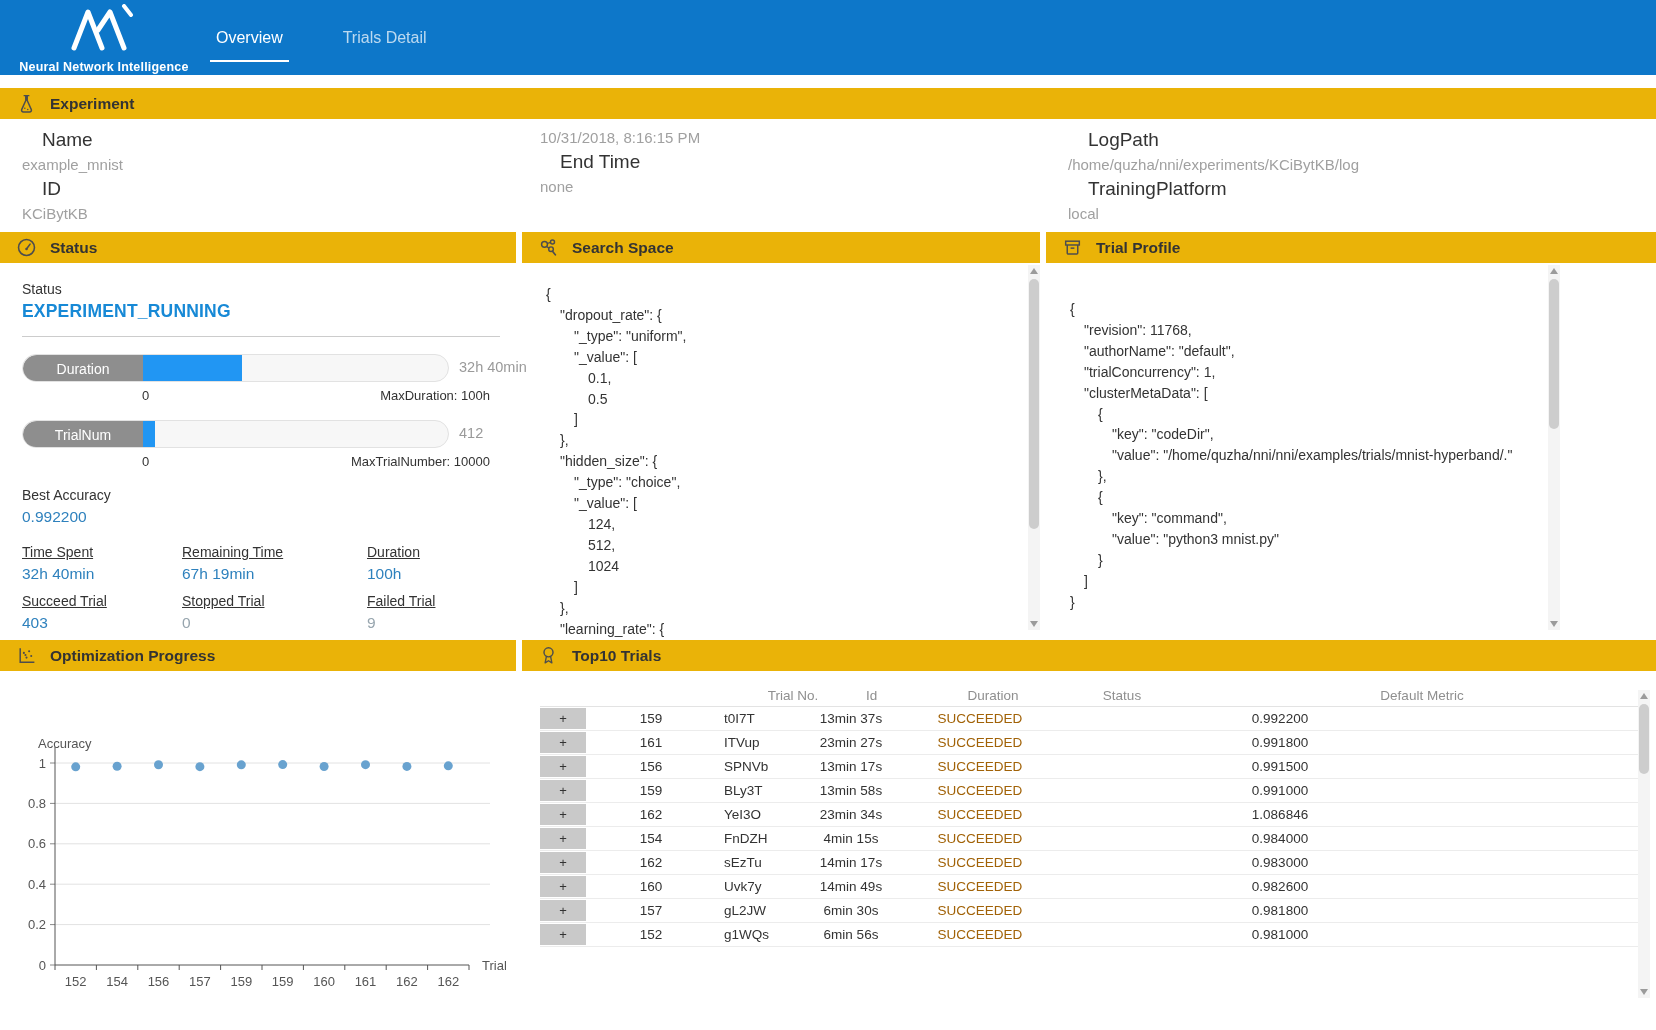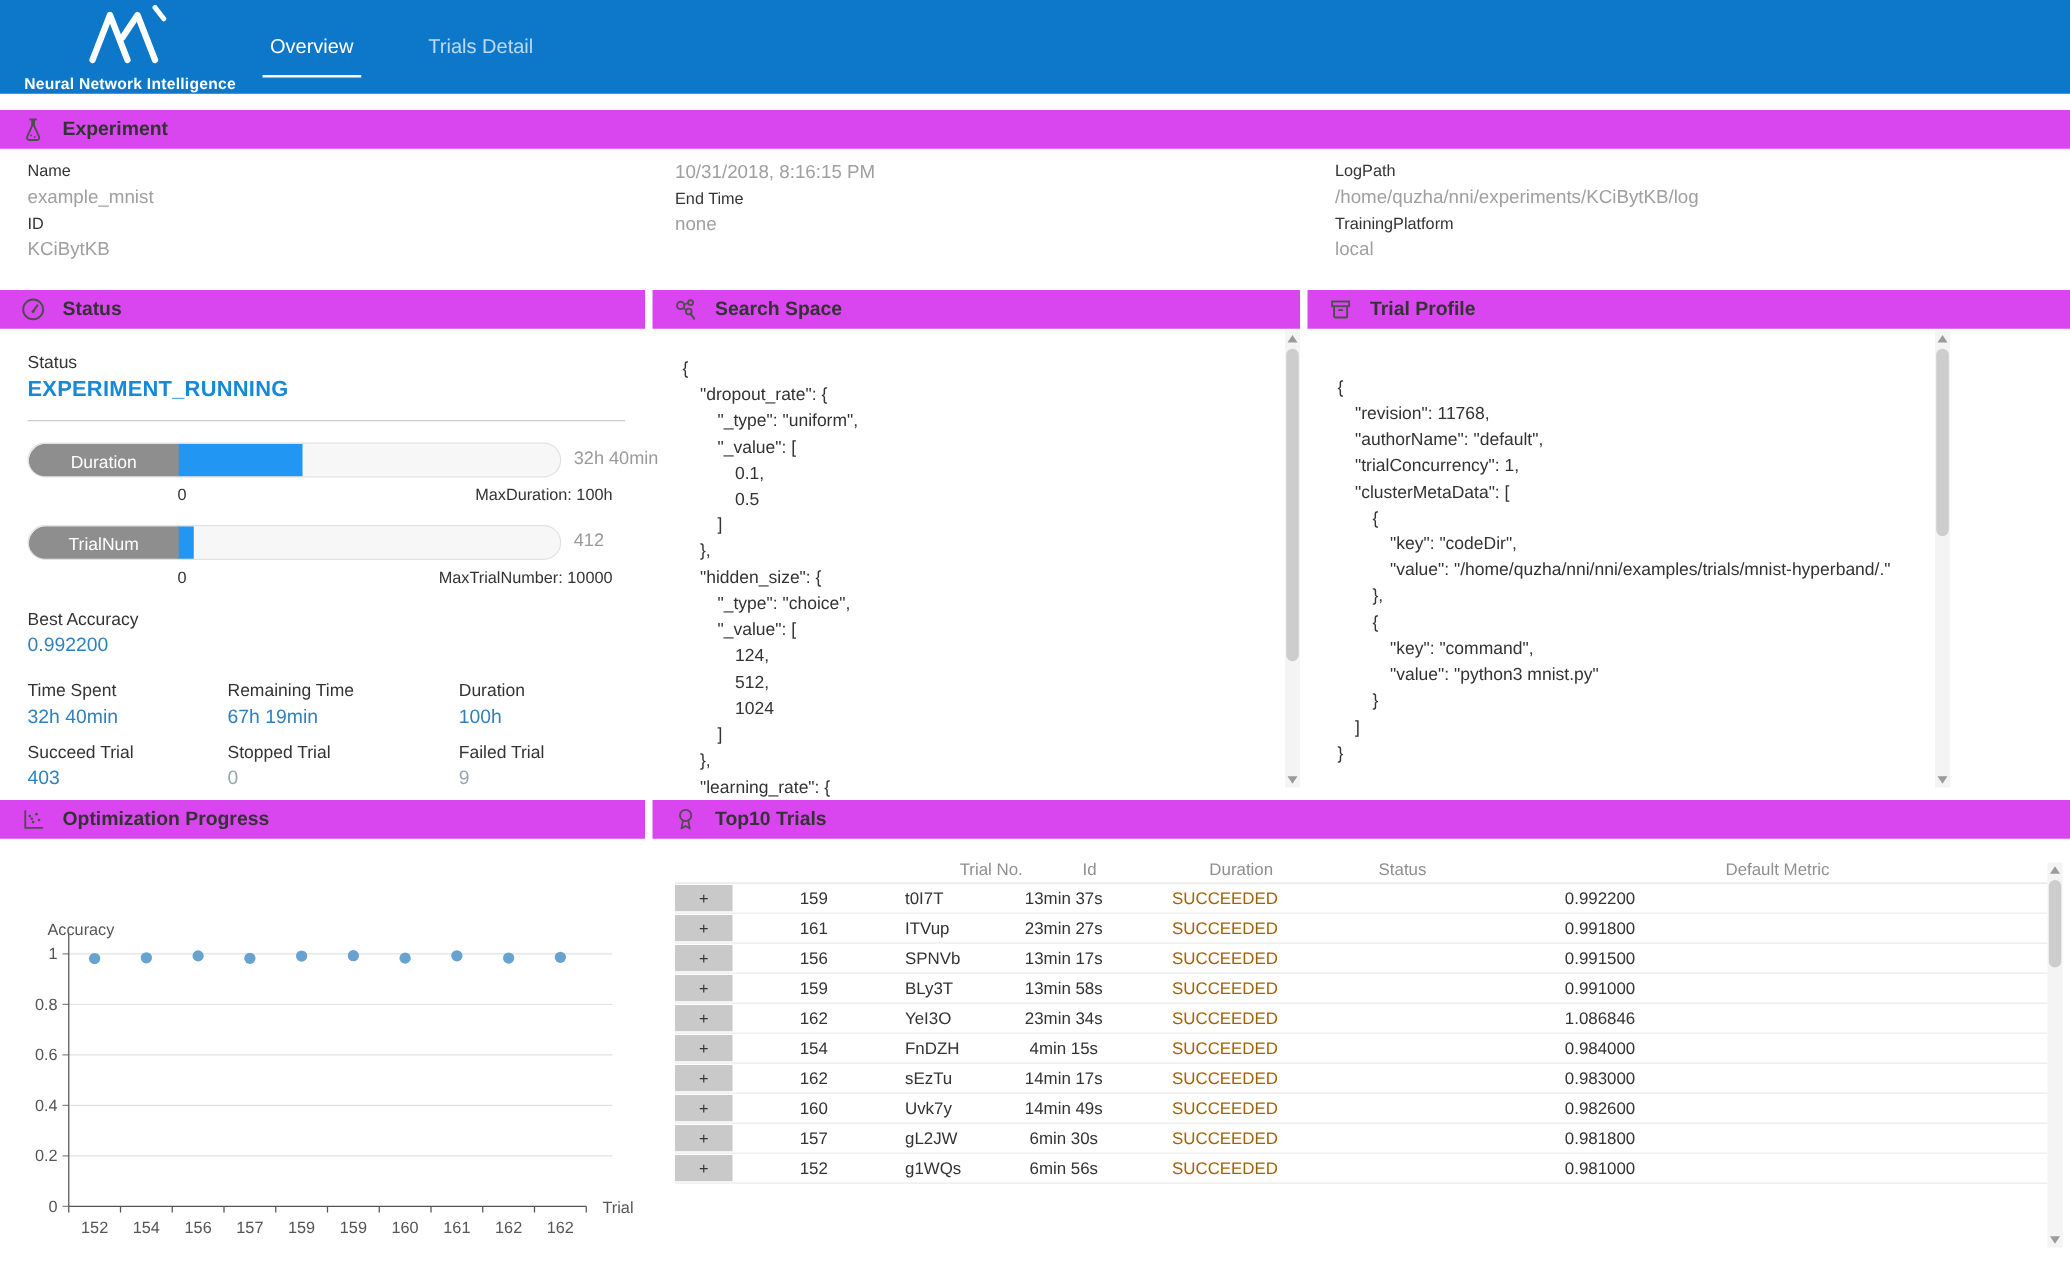--- a/index.html
+++ b/index.html
@@ -12,52 +12,52 @@
   .logo-svg{position:absolute;left:50px;top:2px;}
   .logo-text{position:absolute;left:0;top:58px;width:180px;text-align:center;
              color:#fff;font-size:12.5px;font-weight:700;letter-spacing:.2px;}
   .tabs{position:absolute;left:212px;top:0;height:75px;display:flex;gap:52px;align-items:center;}
   .tab{position:relative;height:75px;display:flex;align-items:center;padding:0 4px;
        color:rgba(255,255,255,.72);font-size:16px;cursor:pointer;}
   .tab.active{color:#fff;}
   .tab.active::after{content:"";position:absolute;left:-2px;right:-2px;bottom:13px;height:2px;background:#fff;}
 
   
-  .section-bar{position:absolute;height:31px;background:#d946ef;display:flex;align-items:center;
+  .section-bar{position:absolute;height:31px;background:#eab308;display:flex;align-items:center;
                padding-left:16px;box-sizing:border-box;gap:13px;}
   .section-bar .stitle{font-size:15.5px;font-weight:700;color:#333;}
   .sicon{display:flex;align-items:center;}
 
   
   #exp-fields{position:absolute;left:0;top:124px;width:1656px;display:flex;}
   .exp-col{box-sizing:border-box;}
   .exp-col:nth-child(1){width:518px;padding-left:22px;}
   .exp-col:nth-child(2){width:528px;padding-left:22px;}
   .exp-col:nth-child(3){width:610px;padding-left:22px;}
-  .exp-label{font-size:13px;color:#333;margin-top:5px;}
+  .exp-label{font-size:19px;color:#333;margin-top:5px;margin-left:20px;}
   .exp-value{font-size:15px;color:#a0a0a0;margin-top:5px;margin-bottom:3px;}
 
   
   #status-content{position:absolute;left:0;top:263px;width:516px;box-sizing:border-box;padding:18px 16px 0 22px;}
   .st-label{font-size:14px;color:#333;}
   .st-value{font-size:17.5px;font-weight:700;color:#1789d6;margin-top:4px;letter-spacing:.2px;}
   .st-divider{height:1px;background:#ccc;margin-top:14px;width:478px;}
   .bar-block{margin-top:17px;}
   .bar-row{position:relative;height:28px;}
   .bar-track{position:absolute;left:0;top:0;width:427px;height:28px;background:#f7f7f7;
              border:1px solid #e2e2e2;border-radius:15px;box-sizing:border-box;overflow:hidden;}
   .bar-fill{position:absolute;left:119px;top:0;height:28px;}
   .bar-pill{position:absolute;left:0;top:0;width:120px;height:28px;background:#8e8e8e;
             border-radius:15px 0 0 15px;color:#fff;font-size:14px;display:flex;align-items:center;justify-content:center;}
   .bar-value{position:absolute;left:437px;top:5px;font-size:14.5px;color:#9a9a9a;white-space:nowrap;}
   .bar-sub{display:flex;justify-content:space-between;width:348px;margin-left:120px;margin-top:6px;
            font-size:13px;color:#333;}
   .ba-wrap{margin-top:18px;}
   #status-stats{display:grid;grid-template-columns:160px 185px auto;margin-top:18px;row-gap:10px;}
-  .stat-label{font-size:14px;color:#333;}
+  .stat-label{font-size:14px;color:#333;text-decoration:underline;}
   .stat-value{font-size:15.5px;color:#2e81bd;margin-top:5px;}
   .stat-value.muted{color:#97a5ae;}
   #best-acc-value{font-size:15.5px;color:#2e81bd;margin-top:5px;}
 
   
   .json-box{position:absolute;font-size:14px;color:#333;line-height:20.9px;white-space:pre;}
   #searchspace-json{left:546px;top:284px;width:460px;}
   #trialprofile-json{left:1070px;top:299px;width:470px;}
   .json-line{white-space:pre;}
 

